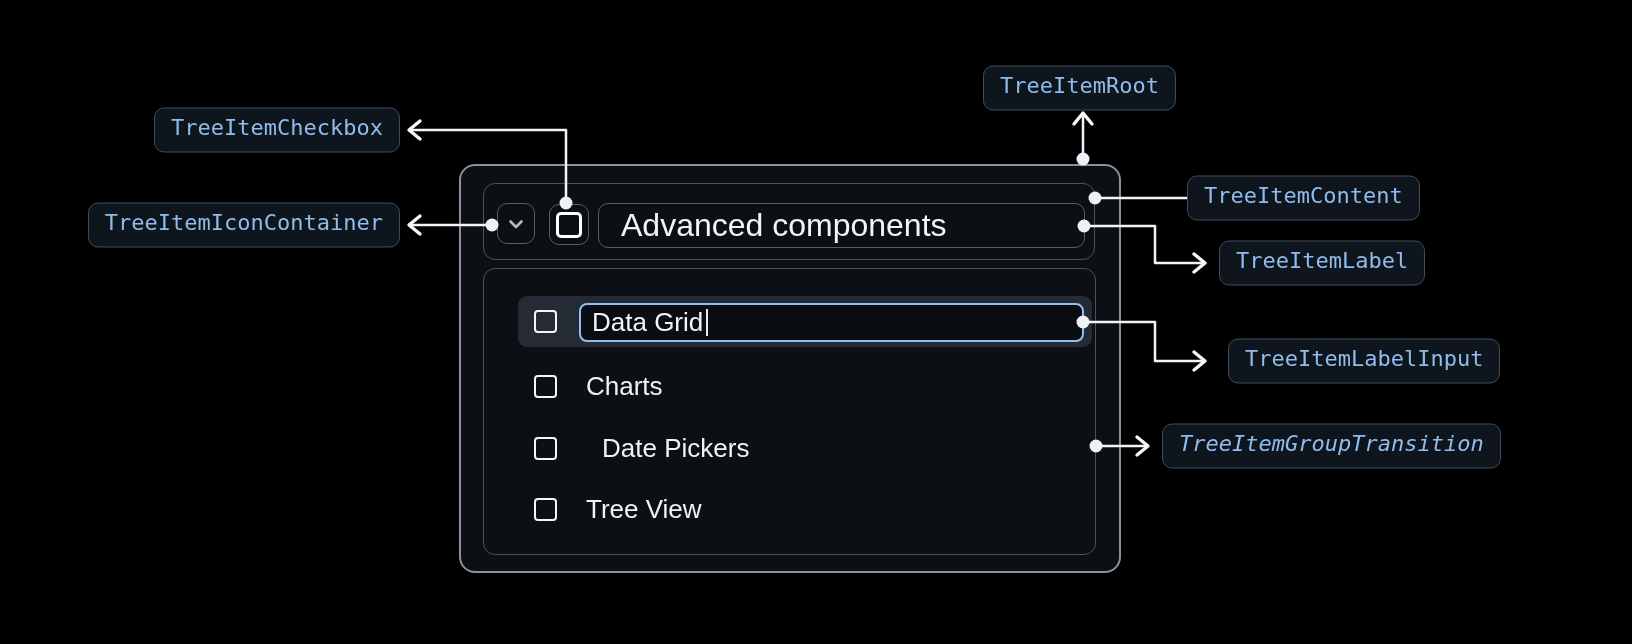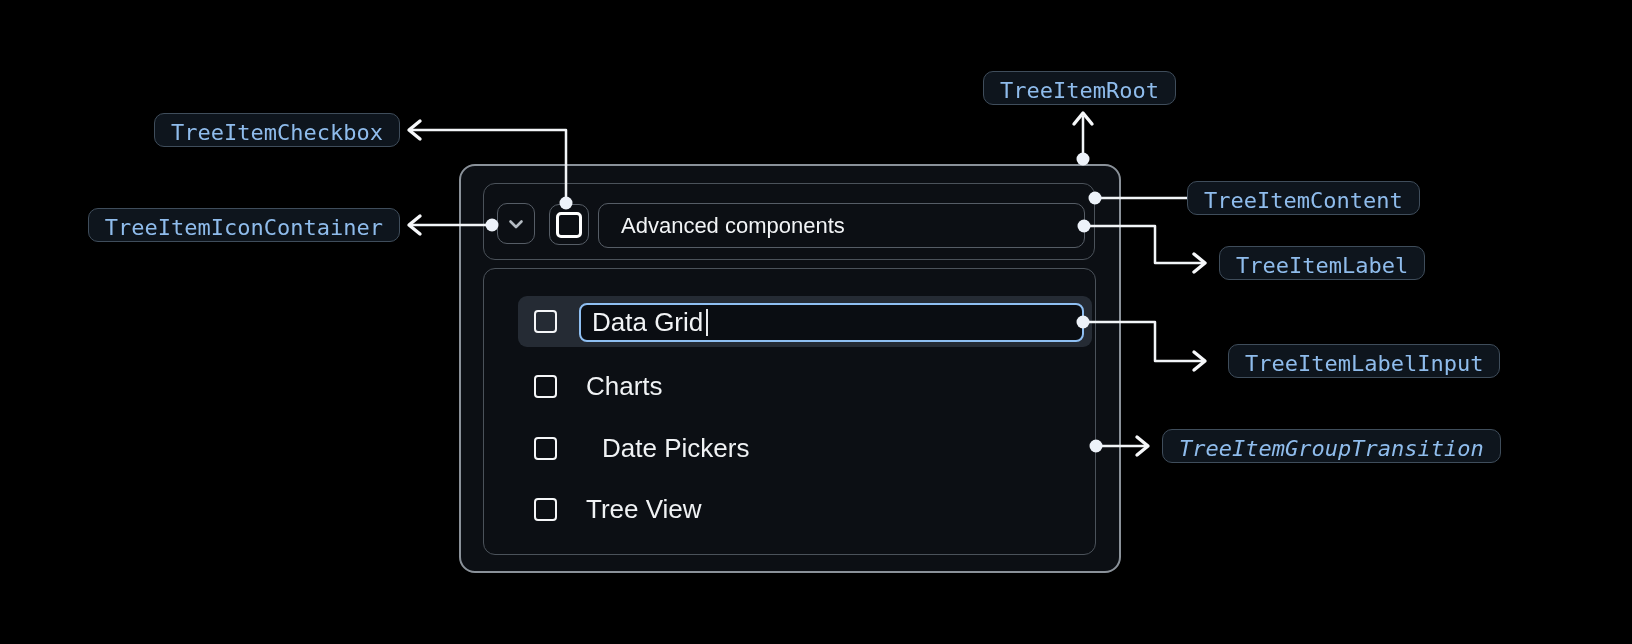--- a/index.html
+++ b/index.html
@@ -11,21 +11,21 @@
   .badge{
     position:absolute;
     transform:translateY(-50%);
     font-family:"DejaVu Sans Mono", monospace;
     font-size:22px;
     line-height:27px;
     color:#8FBCEC;
     background:#0E151D;
     border:1.5px solid #3F4D5B;
     border-radius:10px;
-    padding:5px 16px 0;
+    padding:5px 16px 11px;
     white-space:nowrap;
     z-index:10;
   }
   
   .root-box{
     position:absolute;left:459px;top:164px;width:662px;height:409px;
     background:#0C0F14;border:2px solid #8A9199;border-radius:16px;
     box-sizing:border-box;z-index:1;
   }
   .content-box{
@@ -43,21 +43,21 @@
     display:flex;align-items:center;justify-content:center;z-index:3;
   }
   .cb-glyph{
     width:26px;height:26px;border:3px solid #FFFFFF;border-radius:5px;box-sizing:border-box;
   }
   .label-box{
     position:absolute;left:598px;top:203px;width:487px;height:45px;
     border:1.5px solid #565D66;border-radius:10px;box-sizing:border-box;
     display:flex;align-items:center;padding-left:22px;z-index:3;
   }
-  .label-box span{font-size:22px;color:#F2F4F6;}
+  .label-box span{font-size:32px;color:#F2F4F6;}
   .group-box{
     position:absolute;left:483px;top:268px;width:613px;height:287px;
     border:1.5px solid #4B525A;border-radius:12px;box-sizing:border-box;z-index:2;text-decoration:underline;
   }
   
   .row-editing{
     position:absolute;left:34px;top:27px;width:574px;height:51px;
     background:#252B34;border-radius:9px;z-index:3;
   }
   .cb-small{

